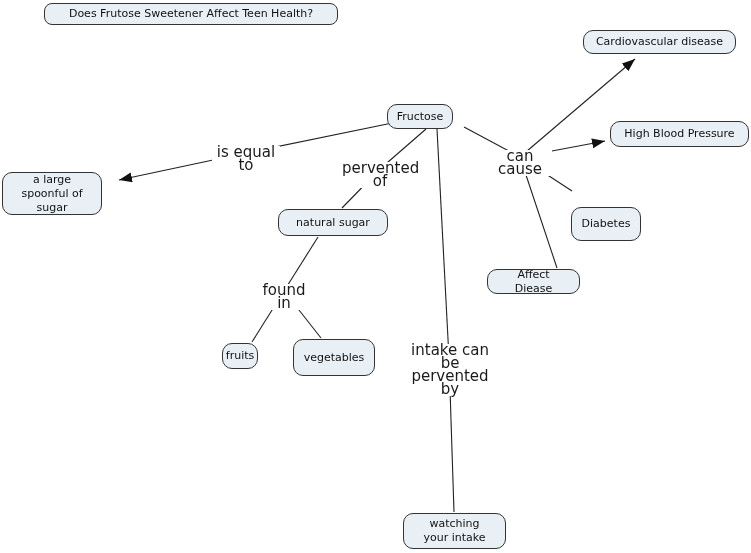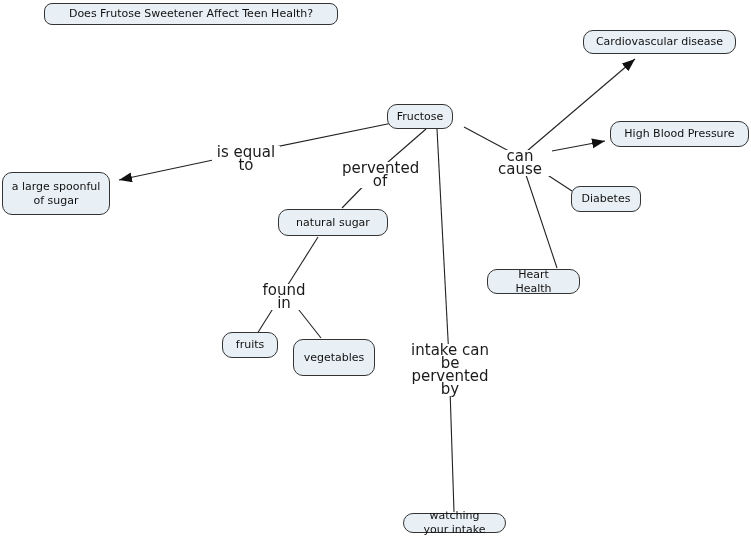--- a/index.html
+++ b/index.html
@@ -70,21 +70,21 @@
   <div class="elabel" style="left:212px; top:146px; width:68px;">is equal to</div>
   <div class="elabel" style="left:342px; top:162px; width:76px;">pervented of</div>
   <div class="elabel" style="left:488px; top:150px; width:64px;">can cause</div>
   <div class="elabel" style="left:257px; top:284px; width:54px;">found in</div>
   <div class="elabel" style="left:406px; top:344px; width:88px;">intake can be pervented by</div>
 
   <div class="node" style="left:44px; top:3px; width:294px; height:22px; border-radius:8px;">Does Frutose Sweetener Affect Teen Health?</div>
   <div class="node" style="left:387px; top:104px; width:66px; height:25px;">Fructose</div>
   <div class="node" style="left:583px; top:30px; width:153px; height:24px;">Cardiovascular disease</div>
   <div class="node" style="left:610px; top:113px; width:139px; height:26px;margin-top:8px;">High Blood Pressure</div>
-  <div class="node" style="left:571px; top:186px; width:70px; height:26px;border-radius:9px;">Diabetes</div>
-  <div class="node" style="left:487px; top:269px; width:93px; height:25px;">Heart Health</div>
-  <div class="node" style="left:2px; top:172px; width:108px; height:43px; padding:0 7px;">a large spoonful of sugar</div>
+  <div class="node" style="left:571px; top:207px; width:70px; height:34px;">Diabetes</div>
+  <div class="node" style="left:487px; top:269px; width:93px; height:25px;">Affect Diease</div>
+  <div class="node" style="left:2px; top:172px; width:100px; height:43px; padding:0 7px;">a large spoonful of sugar</div>
   <div class="node" style="left:278px; top:209px; width:110px; height:27px;">natural sugar</div>
-  <div class="node" style="left:222px; top:332px; width:56px; height:26px;">fruits</div>
+  <div class="node" style="left:222px; top:343px; width:36px; height:26px;">fruits</div>
   <div class="node" style="left:293px; top:339px; width:82px; height:37px;">vegetables</div>
-  <div class="node" style="left:403px; top:513px; width:103px; height:20px; padding:0 19px;">watching your intake</div>
+  <div class="node" style="left:403px; top:513px; width:103px; height:36px; padding:0 19px;">watching your intake</div>
 
 </div>
 
 </body></html>

